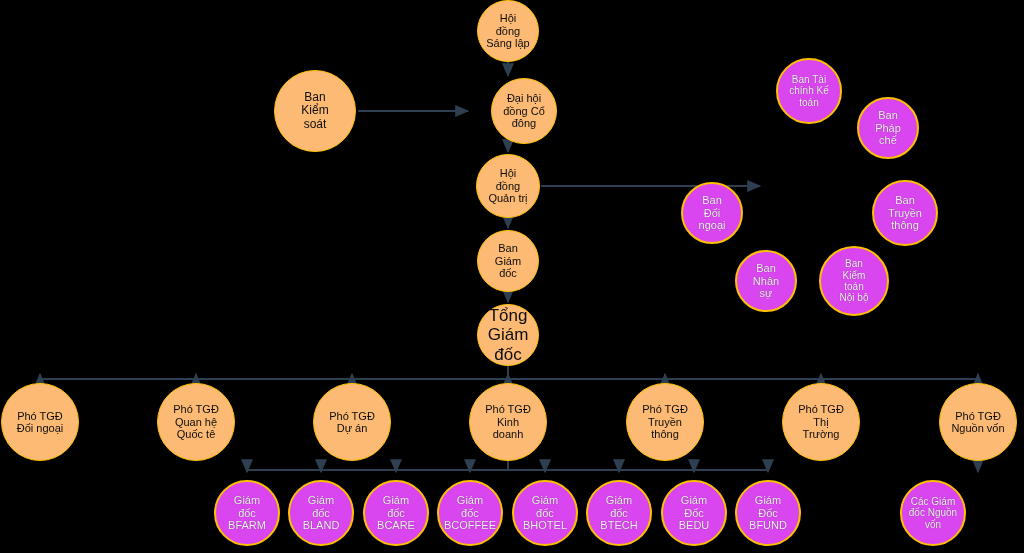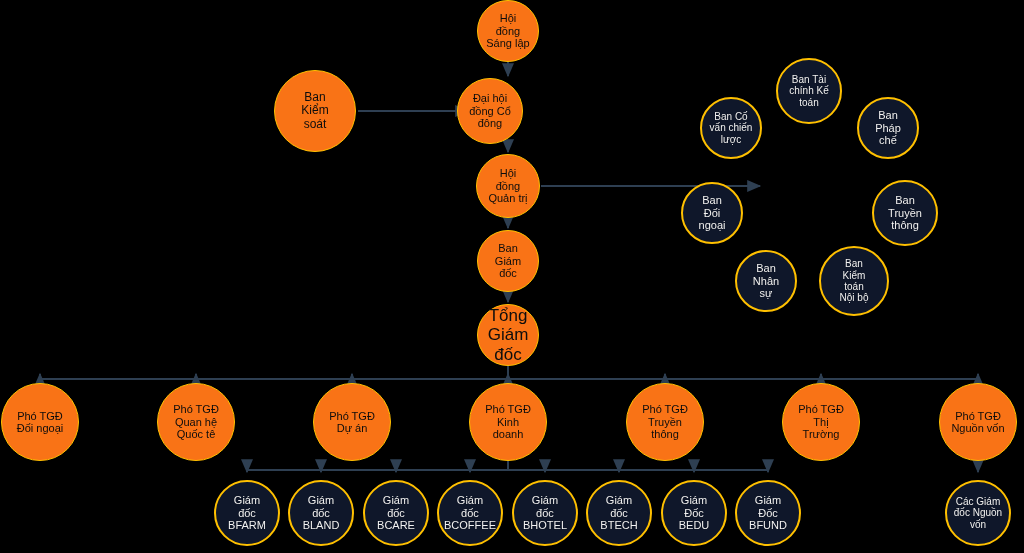--- a/index.html
+++ b/index.html
@@ -23,26 +23,26 @@
     z-index:3;
   }
   .node .lbl{
     display:block;
     line-height:1.13;
     padding:0 2px;
     white-space:pre-line;
     letter-spacing:0;
   }
   .node.yellow{
-    background:#f97316;
+    background:#fdba74;
     border:1px solid #FFC000;
     color:#0d0d0d;
   }
   .node.navy{
-    background:#0f172a;
+    background:#d946ef;
     border:2px solid #FFC000;
     color:#F2F2F2;
   }
   .node.navy .lbl{text-shadow:0 0 1px rgba(0,0,0,.5);}
 </style>
 </head>
 <body>
 
 <div id="stage">
 
@@ -91,46 +91,41 @@
   <div class="node yellow" style="left: 477px; top: 0px; width: 62px; height: 62px; font-size: 11px;">
     <span class="lbl">Hội
 đồng
 Sáng lập</span>
   </div>
   <div class="node yellow" style="left: 274px; top: 70px; width: 82px; height: 82px; font-size: 12px;">
     <span class="lbl">Ban
 Kiểm
 soát</span>
   </div>
-  <div class="node yellow" style="left: 457px; top: 78px; width: 66px; height: 66px; font-size: 11px;">
+  <div class="node yellow" style="left: 491px; top: 78px; width: 66px; height: 66px; font-size: 11px;">
     <span class="lbl">Đại hội
 đồng Cổ
 đông</span>
   </div>
   <div class="node yellow" style="left: 476px; top: 154px; width: 64px; height: 64px; font-size: 11px;">
     <span class="lbl">Hội
 đồng
 Quản trị</span>
   </div>
   <div class="node yellow" style="left: 477px; top: 230px; width: 62px; height: 62px; font-size: 11px;">
     <span class="lbl">Ban
 Giám
 đốc</span>
   </div>
   <div class="node yellow" style="left: 477px; top: 304px; width: 62px; height: 62px; font-size: 17px;">
     <span class="lbl">Tổng
 Giám
 đốc</span>
   </div>
 
-  <div class="node navy" style="left: 700px; top: 97px; width: 62px; height: 62px; font-size: 10px;">
-    <span class="lbl">Ban Cố
-vấn chiến
-lược</span>
-  </div>
   <div class="node navy" style="left: 776px; top: 58px; width: 66px; height: 66px; font-size: 10px;">
     <span class="lbl">Ban Tài
 chính Kế
 toán</span>
   </div>
   <div class="node navy" style="left: 857px; top: 97px; width: 62px; height: 62px; font-size: 11px;">
     <span class="lbl">Ban
 Pháp
 chế</span>
   </div>
@@ -222,19 +217,19 @@
   <div class="node navy" style="left: 661px; top: 480px; width: 66px; height: 66px; font-size: 11px;">
     <span class="lbl">Giám
 Đốc
 BEDU</span>
   </div>
   <div class="node navy" style="left: 735px; top: 480px; width: 66px; height: 66px; font-size: 11px;">
     <span class="lbl">Giám
 Đốc
 BFUND</span>
   </div>
-  <div class="node navy" style="left: 945px; top: 480px; width: 66px; height: 66px; font-size: 10px;">
+  <div class="node navy" style="left: 900px; top: 480px; width: 66px; height: 66px; font-size: 10px;">
     <span class="lbl">Các Giám
 đốc Nguồn
 vốn</span>
   </div>
 
 </div>
 
 </body></html>

